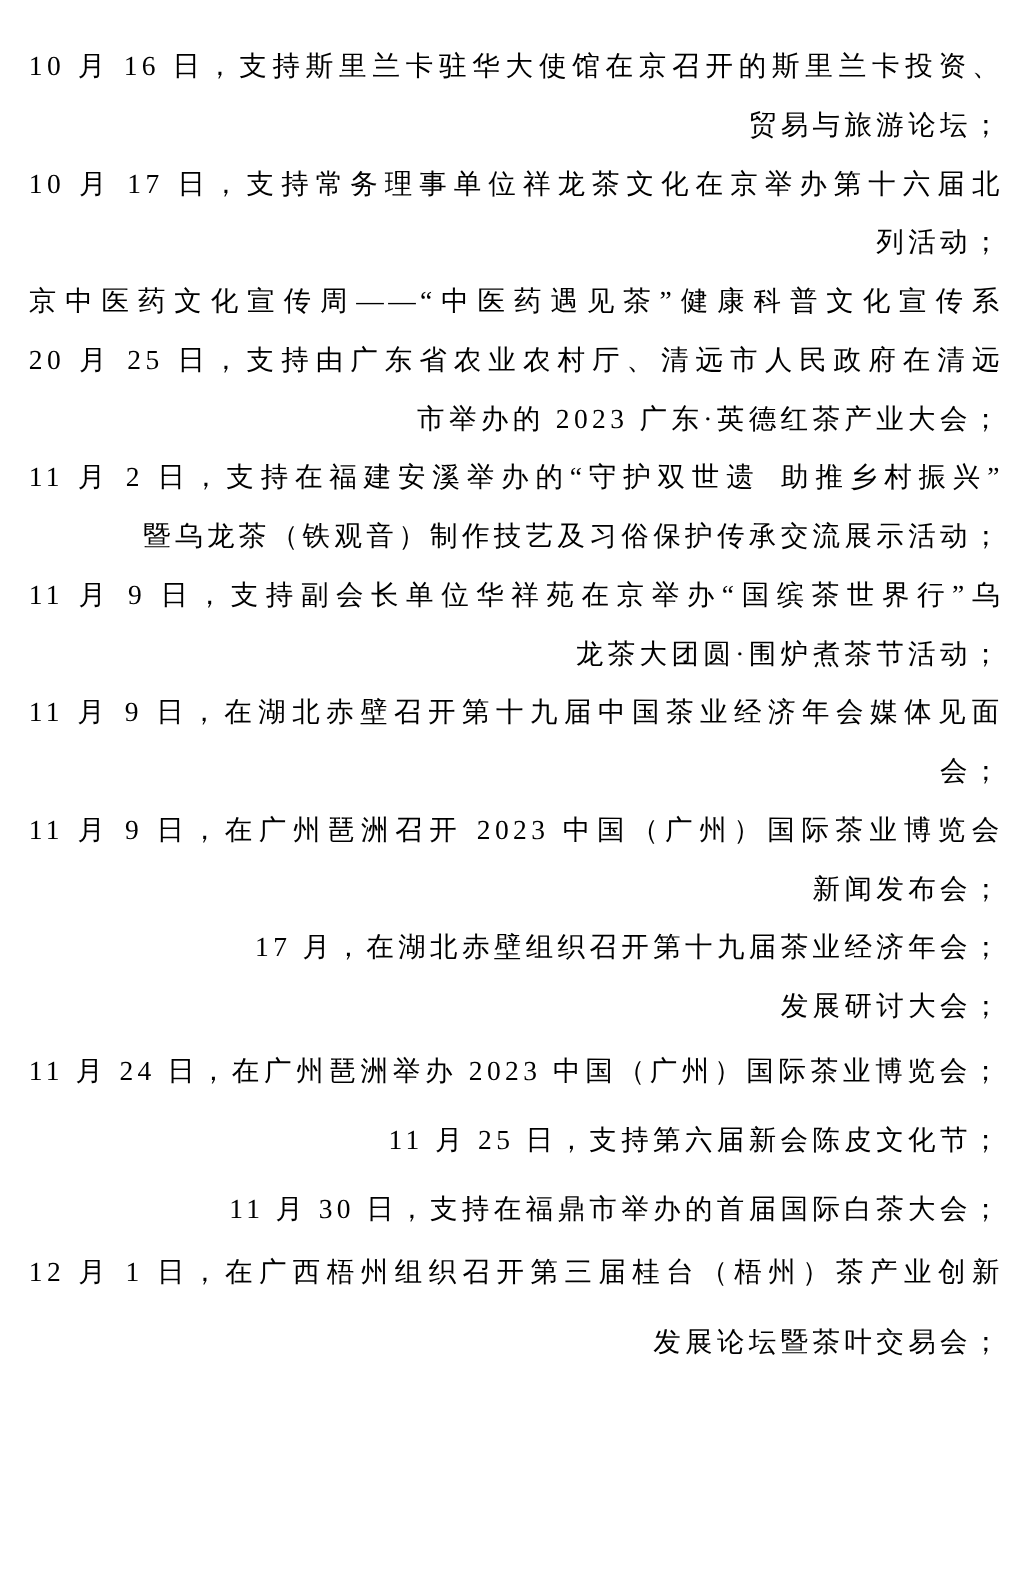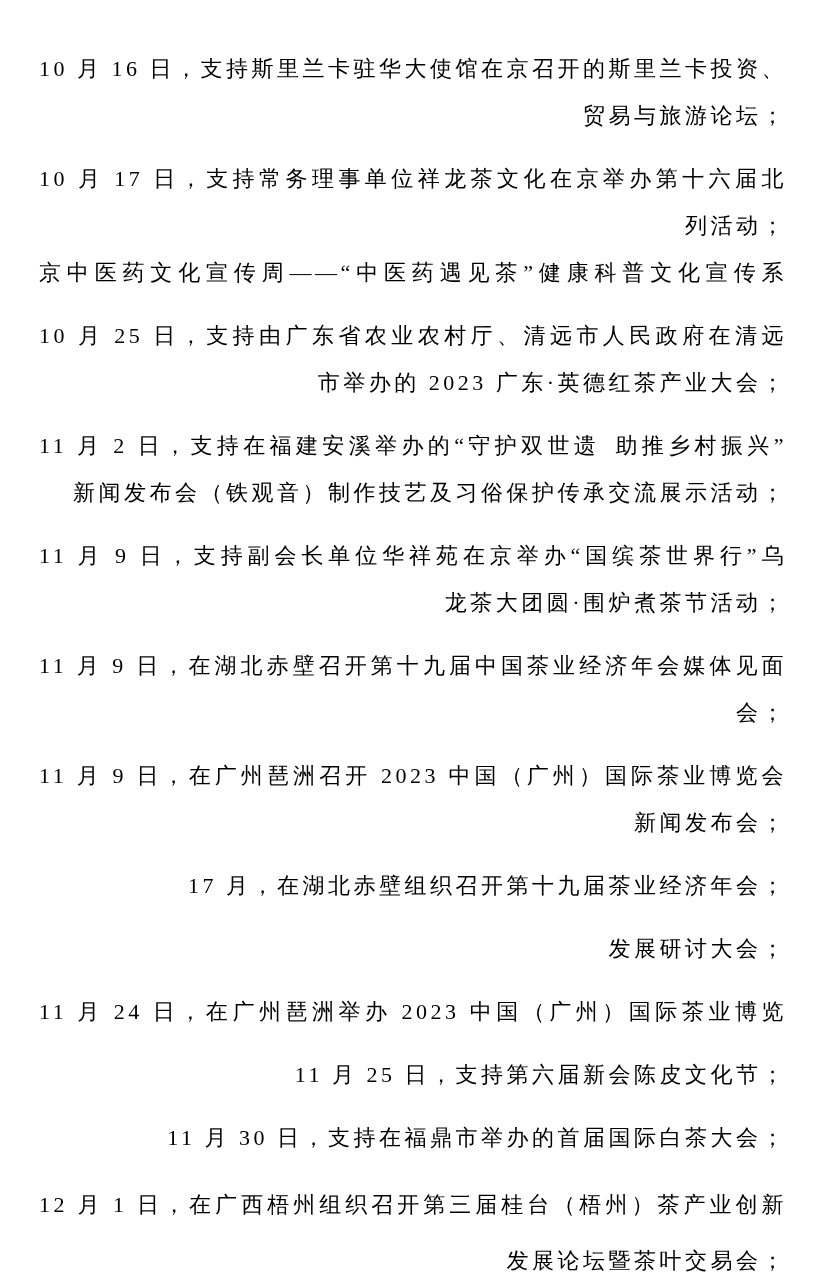--- a/index.html
+++ b/index.html
@@ -10,21 +10,21 @@
     background: #ffffff;
     overflow: hidden;
     font-family: "Liberation Serif", "DejaVu Serif", serif;
   }
   .page {
     width: 819px;
     height: 1277px;
     padding: 29px 16px 0 23px;
     background: #ffffff;
   }
-  .para { margin: 16px; }
+  .para { margin: 0; }
   .line {
     height: 47px;
     line-height: 47px;
     font-size: 22px;
     letter-spacing: 3.5px;
     color: #000000;
     text-align: right;
     overflow: hidden;
     text-justify: inter-character;
   }
@@ -48,26 +48,26 @@
       <div class="para para-1">
         <div class="line fill"><span class="run">10 月 16 日，支持斯里兰卡驻华大使馆在京召开的斯里兰卡投资、</span></div>
         <div class="line"><span class="run">贸易与旅游论坛；</span></div>
       </div>
       <div class="para para-2">
         <div class="line fill"><span class="run">10 月 17 日，支持</span><span class="run b">常务理事单位祥龙茶文化</span><span class="run">在京举办第十六届北</span></div>
         <div class="line"><span class="run">列活动；</span></div>
         <div class="line fill"><span class="run">京中医药文化宣传周——“中医药遇见茶”健康科普文化宣传系</span></div>
       </div>
       <div class="para para-3">
-        <div class="line fill"><span class="run">10 月 25 日，支持由广东省农业农村厅、清远市人民政府在清远</span></div>
+        <div class="line fill"><span class="run">20 月 25 日，支持由广东省农业农村厅、清远市人民政府在清远</span></div>
         <div class="line"><span class="run">市举办的 2023 广东·英德红茶产业大会；</span></div>
       </div>
       <div class="para para-4">
         <div class="line fill"><span class="run">11 月 2 日，支持在福建安溪举办的“守护双世遗 助推乡村振兴”</span></div>
-        <div class="line"><span class="run">新闻发布会（铁观音）制作技艺及习俗保护传承交流展示活动；</span></div>
+        <div class="line"><span class="run">暨乌龙茶（铁观音）制作技艺及习俗保护传承交流展示活动；</span></div>
       </div>
       <div class="para para-5">
         <div class="line fill"><span class="run">11 月 9 日，支持</span><span class="run b">副会长单位华祥苑</span><span class="run">在京举办“国缤茶世界行”乌</span></div>
         <div class="line"><span class="run">龙茶大团圆·围炉煮茶节活动；</span></div>
       </div>
       <div class="para para-6">
         <div class="line fill"><span class="run">11 月 9 日，在湖北赤壁召开第十九届中国茶业经济年会媒体见面</span></div>
         <div class="line"><span class="run">会；</span></div>
       </div>
       <div class="para para-7">

